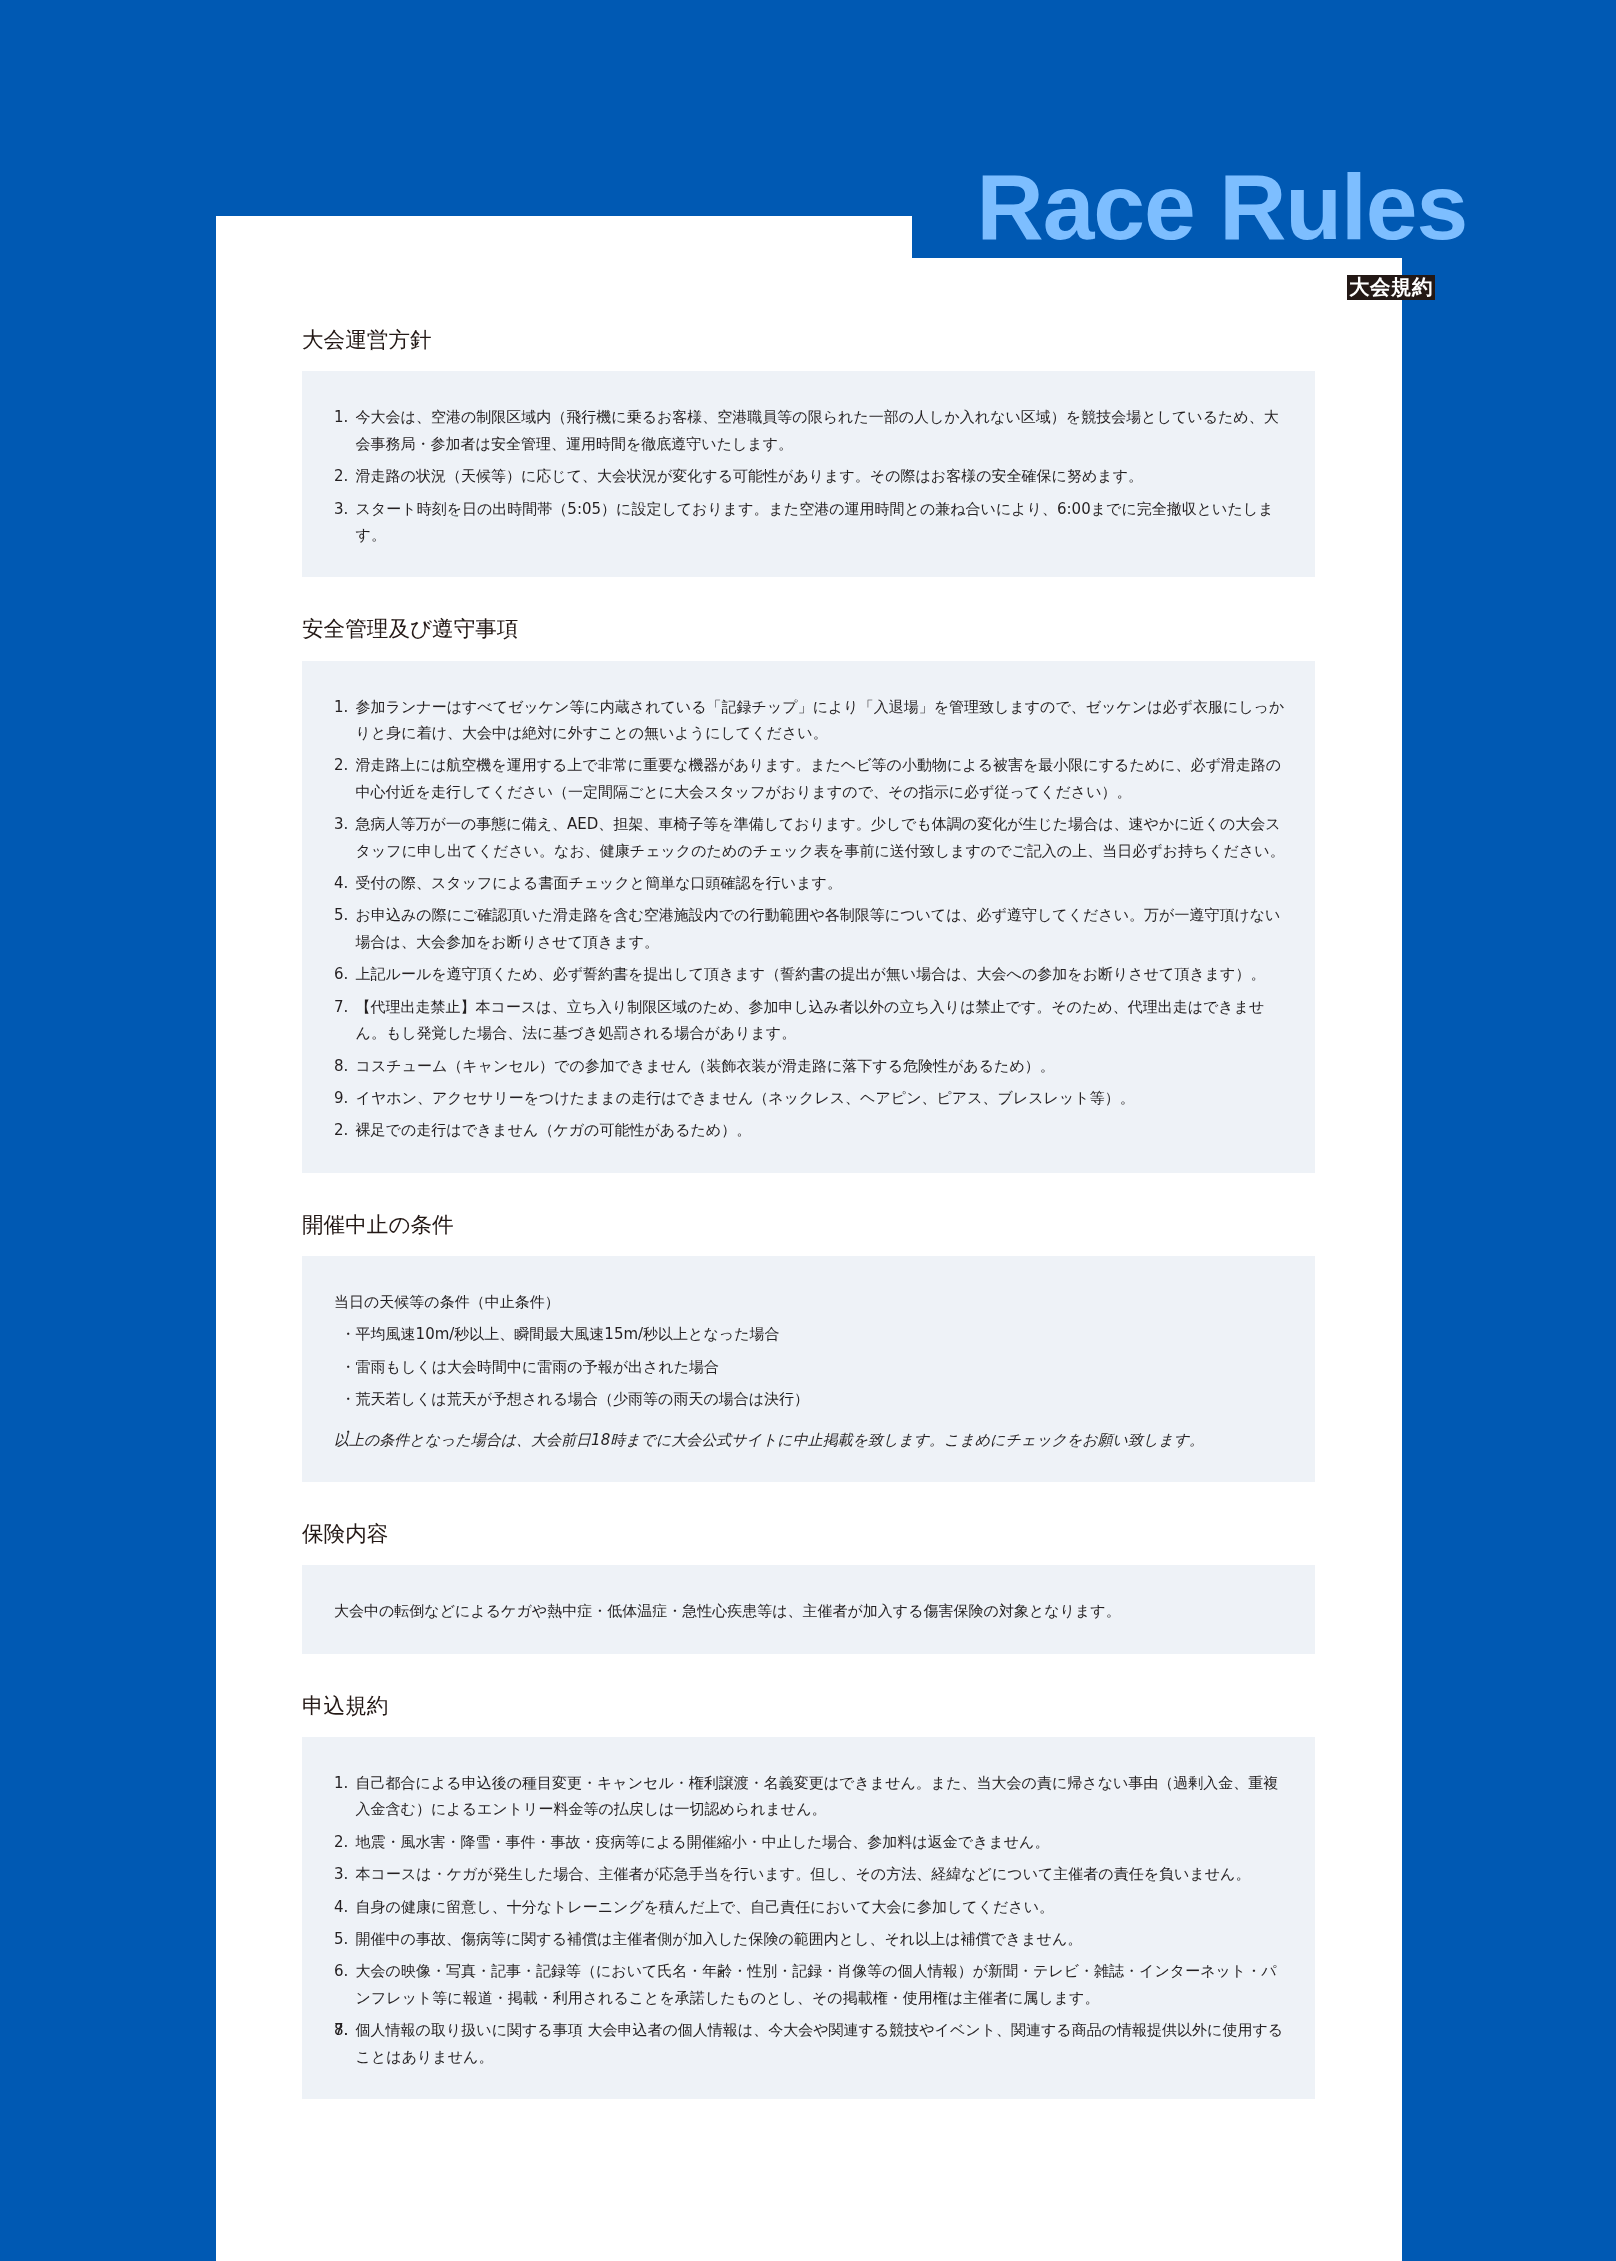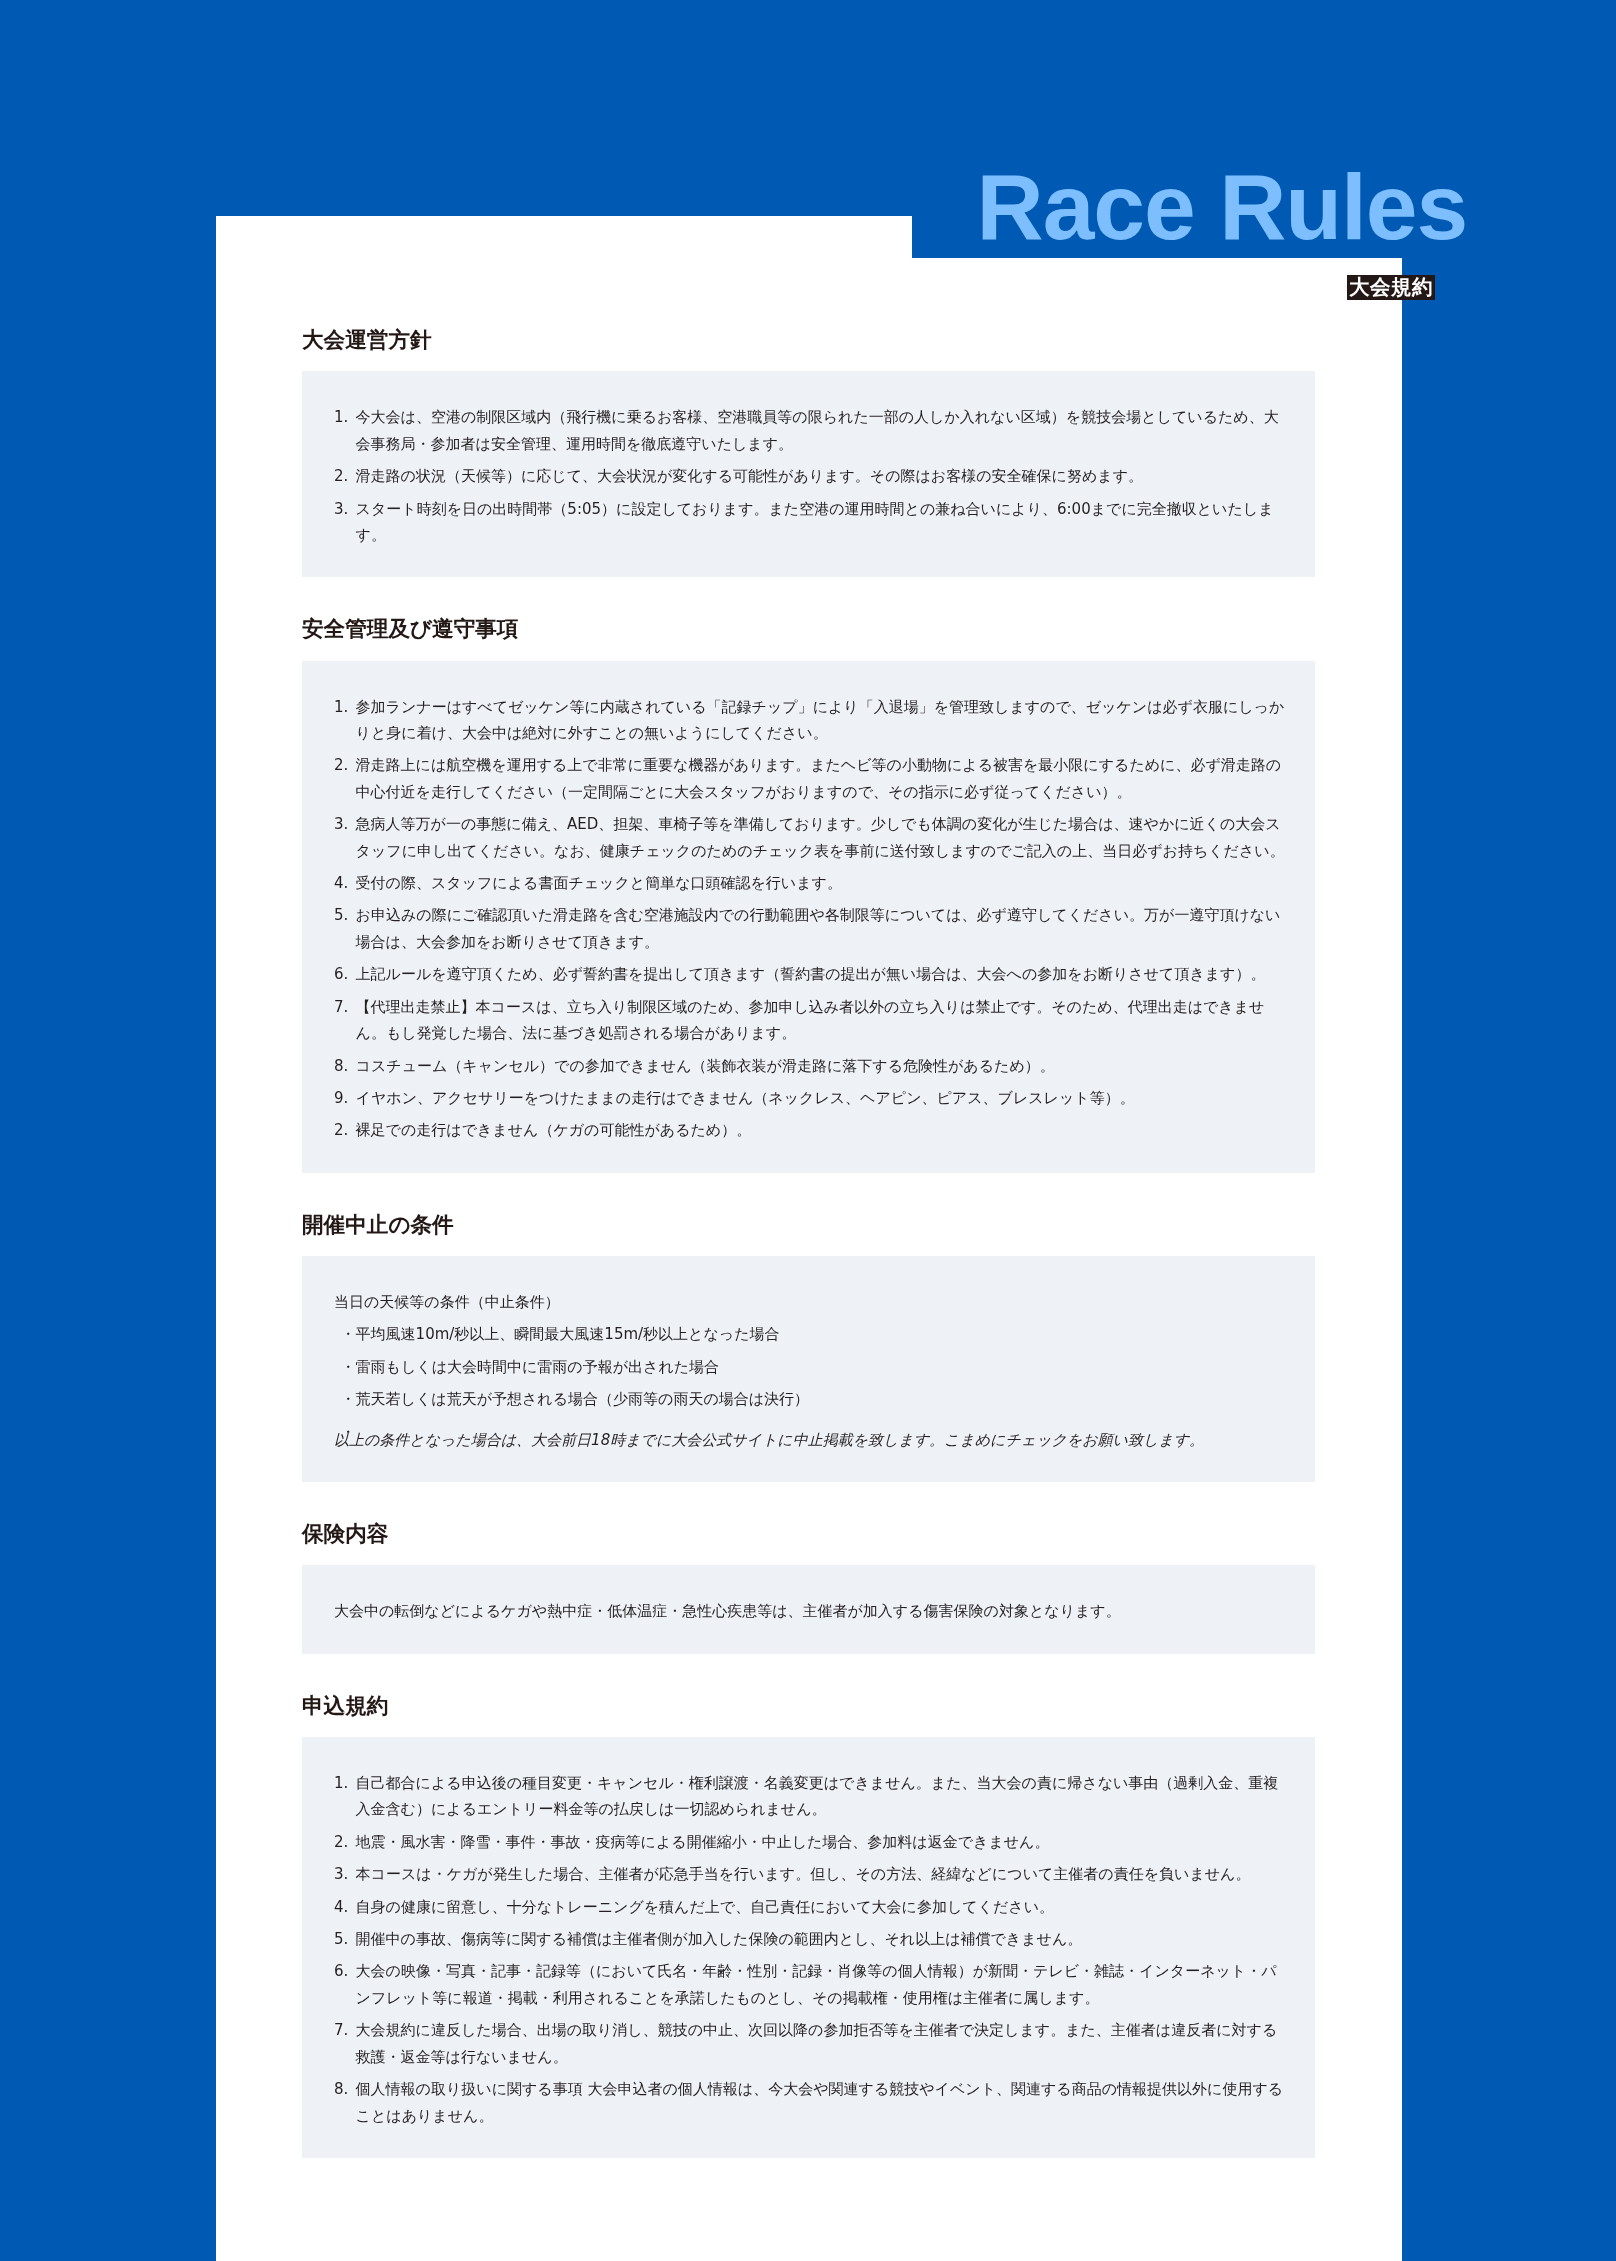--- a/index.html
+++ b/index.html
@@ -60,21 +60,21 @@
   }
   .content {
     position: absolute;
     left: 302px;
     top: 327px;
     width: 1013px;
   }
   .section-heading {
     margin: 0;
     font-size: 21.6px;
-    font-weight: 700;
+    font-weight: 400;
     line-height: 26px;
     color: #231815;
     height: 26px;
   }
   .section { margin-bottom: 39px; }
   .section-box {
     margin-top: 18.3px;
     background: #eef2f7;
     padding: 33px 27px 29px 32px;
     font-size: 15px;
@@ -171,20 +171,20 @@
   <section class="section">
     <h2 class="section-heading">申込規約</h2>
     <div class="section-box">
       <ol class="olist">
         <li><span class="num">1.</span><span>自己都合による申込後の種目変更・キャンセル・権利譲渡・名義変更はできません。また、当大会の責に帰さない事由（過剰入金、重複入金含む）によるエントリー料金等の払戻しは一切認められません。</span></li>
         <li><span class="num">2.</span><span>地震・風水害・降雪・事件・事故・疫病等による開催縮小・中止した場合、参加料は返金できません。</span></li>
         <li><span class="num">3.</span><span>本コースは・ケガが発生した場合、主催者が応急手当を行います。但し、その方法、経緯などについて主催者の責任を負いません。</span></li>
         <li><span class="num">4.</span><span>自身の健康に留意し、十分なトレーニングを積んだ上で、自己責任において大会に参加してください。</span></li>
         <li><span class="num">5.</span><span>開催中の事故、傷病等に関する補償は主催者側が加入した保険の範囲内とし、それ以上は補償できません。</span></li>
         <li><span class="num">6.</span><span>大会の映像・写真・記事・記録等（において氏名・年齢・性別・記録・肖像等の個人情報）が新聞・テレビ・雑誌・インターネット・パンフレット等に報道・掲載・利用されることを承諾したものとし、その掲載権・使用権は主催者に属します。</span></li>
-        <li><span class="num">7.</span><span>大会規約に違反した場合、出場の取り消し、競技の中止、次回以降の参加拒否等を主催者で決定します。また、主催者は違反者に対する救護・返金等は行ないません。</span></li>
+        <li><span class="num">7.</span></li>
         <li><span class="num">8.</span><span>個人情報の取り扱いに関する事項 大会申込者の個人情報は、今大会や関連する競技やイベント、関連する商品の情報提供以外に使用することはありません。</span></li>
       </ol>
     </div>
   </section>
 
 </main>
 
 
 </body></html>

